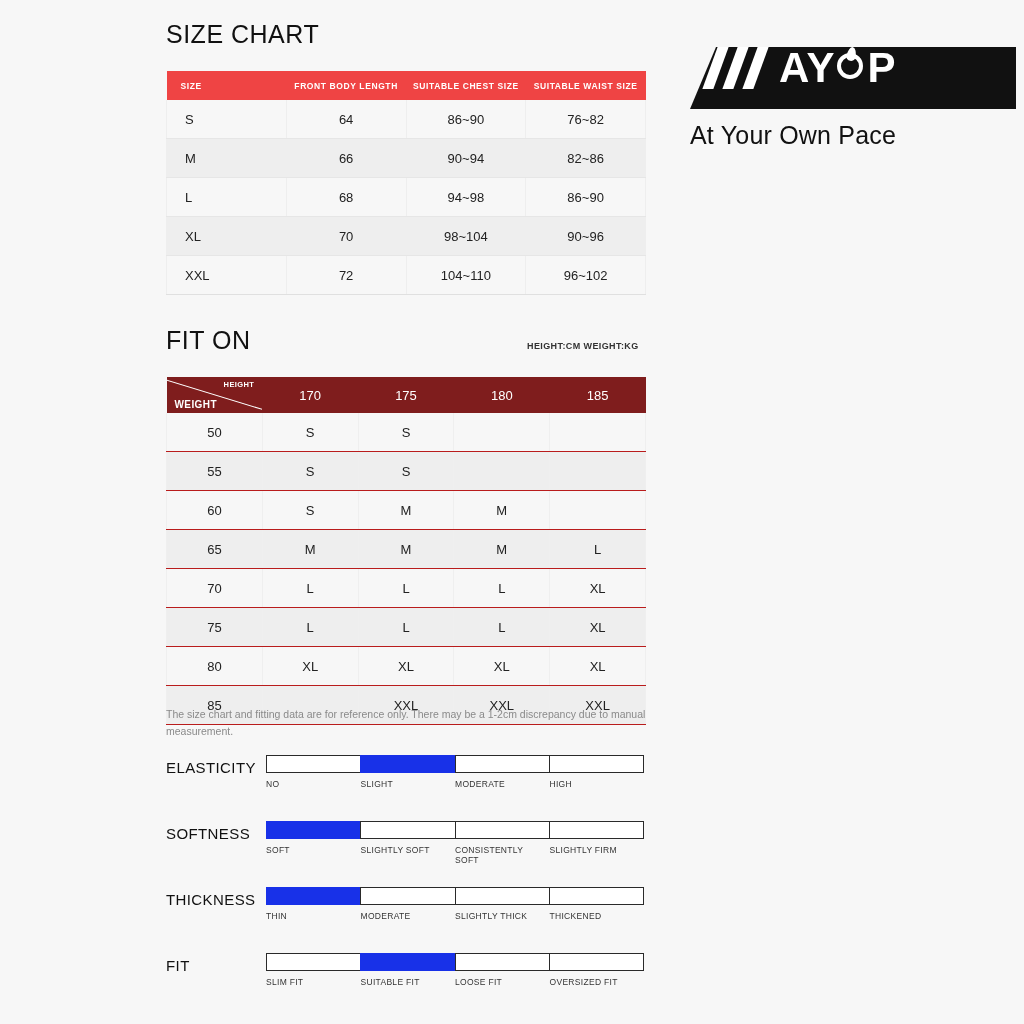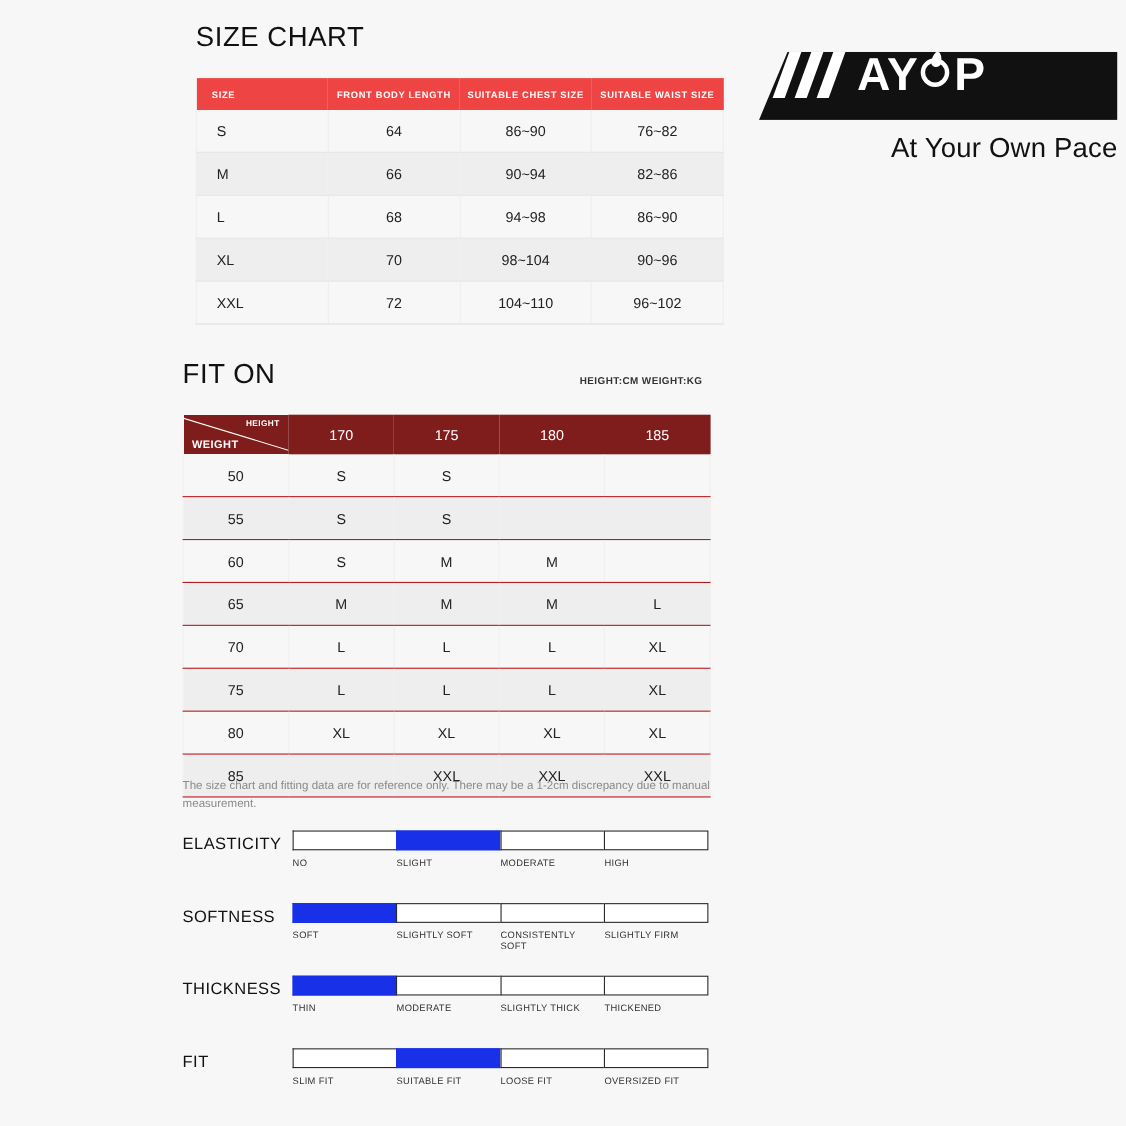--- a/index.html
+++ b/index.html
@@ -23,21 +23,20 @@
     letter-spacing: 0.5px;
     color: #111;
   }
 
   
   .size-chart-wrap {
     position: absolute;
     left: 166px;
     top: 20px;
     width: 480px;
-    margin-left: 12px;
   }
   table.grid {
     border-collapse: collapse;
     width: 480px;
     table-layout: fixed;
   }
   table.grid th {
     background: #ef4444;
     color: #fff;
     font-size: 8.5px;
@@ -130,21 +129,21 @@
     content: "";
     position: absolute;
     left: 10px; top: -4px;
     width: 9px; height: 14px;
     background: #fff;
     border-radius: 50% 50% 50% 50% / 70% 70% 30% 30%;
     transform: rotate(12deg);
   }
   .logo-tagline {
     margin-top: 12px;
-    text-align: right;
+    text-align: left;
     font-size: 25px;
     color: #111;
     letter-spacing: 0.2px;
   }
 
   
   .fit-on-title {
     position: absolute;
     left: 166px;
     top: 326px;

